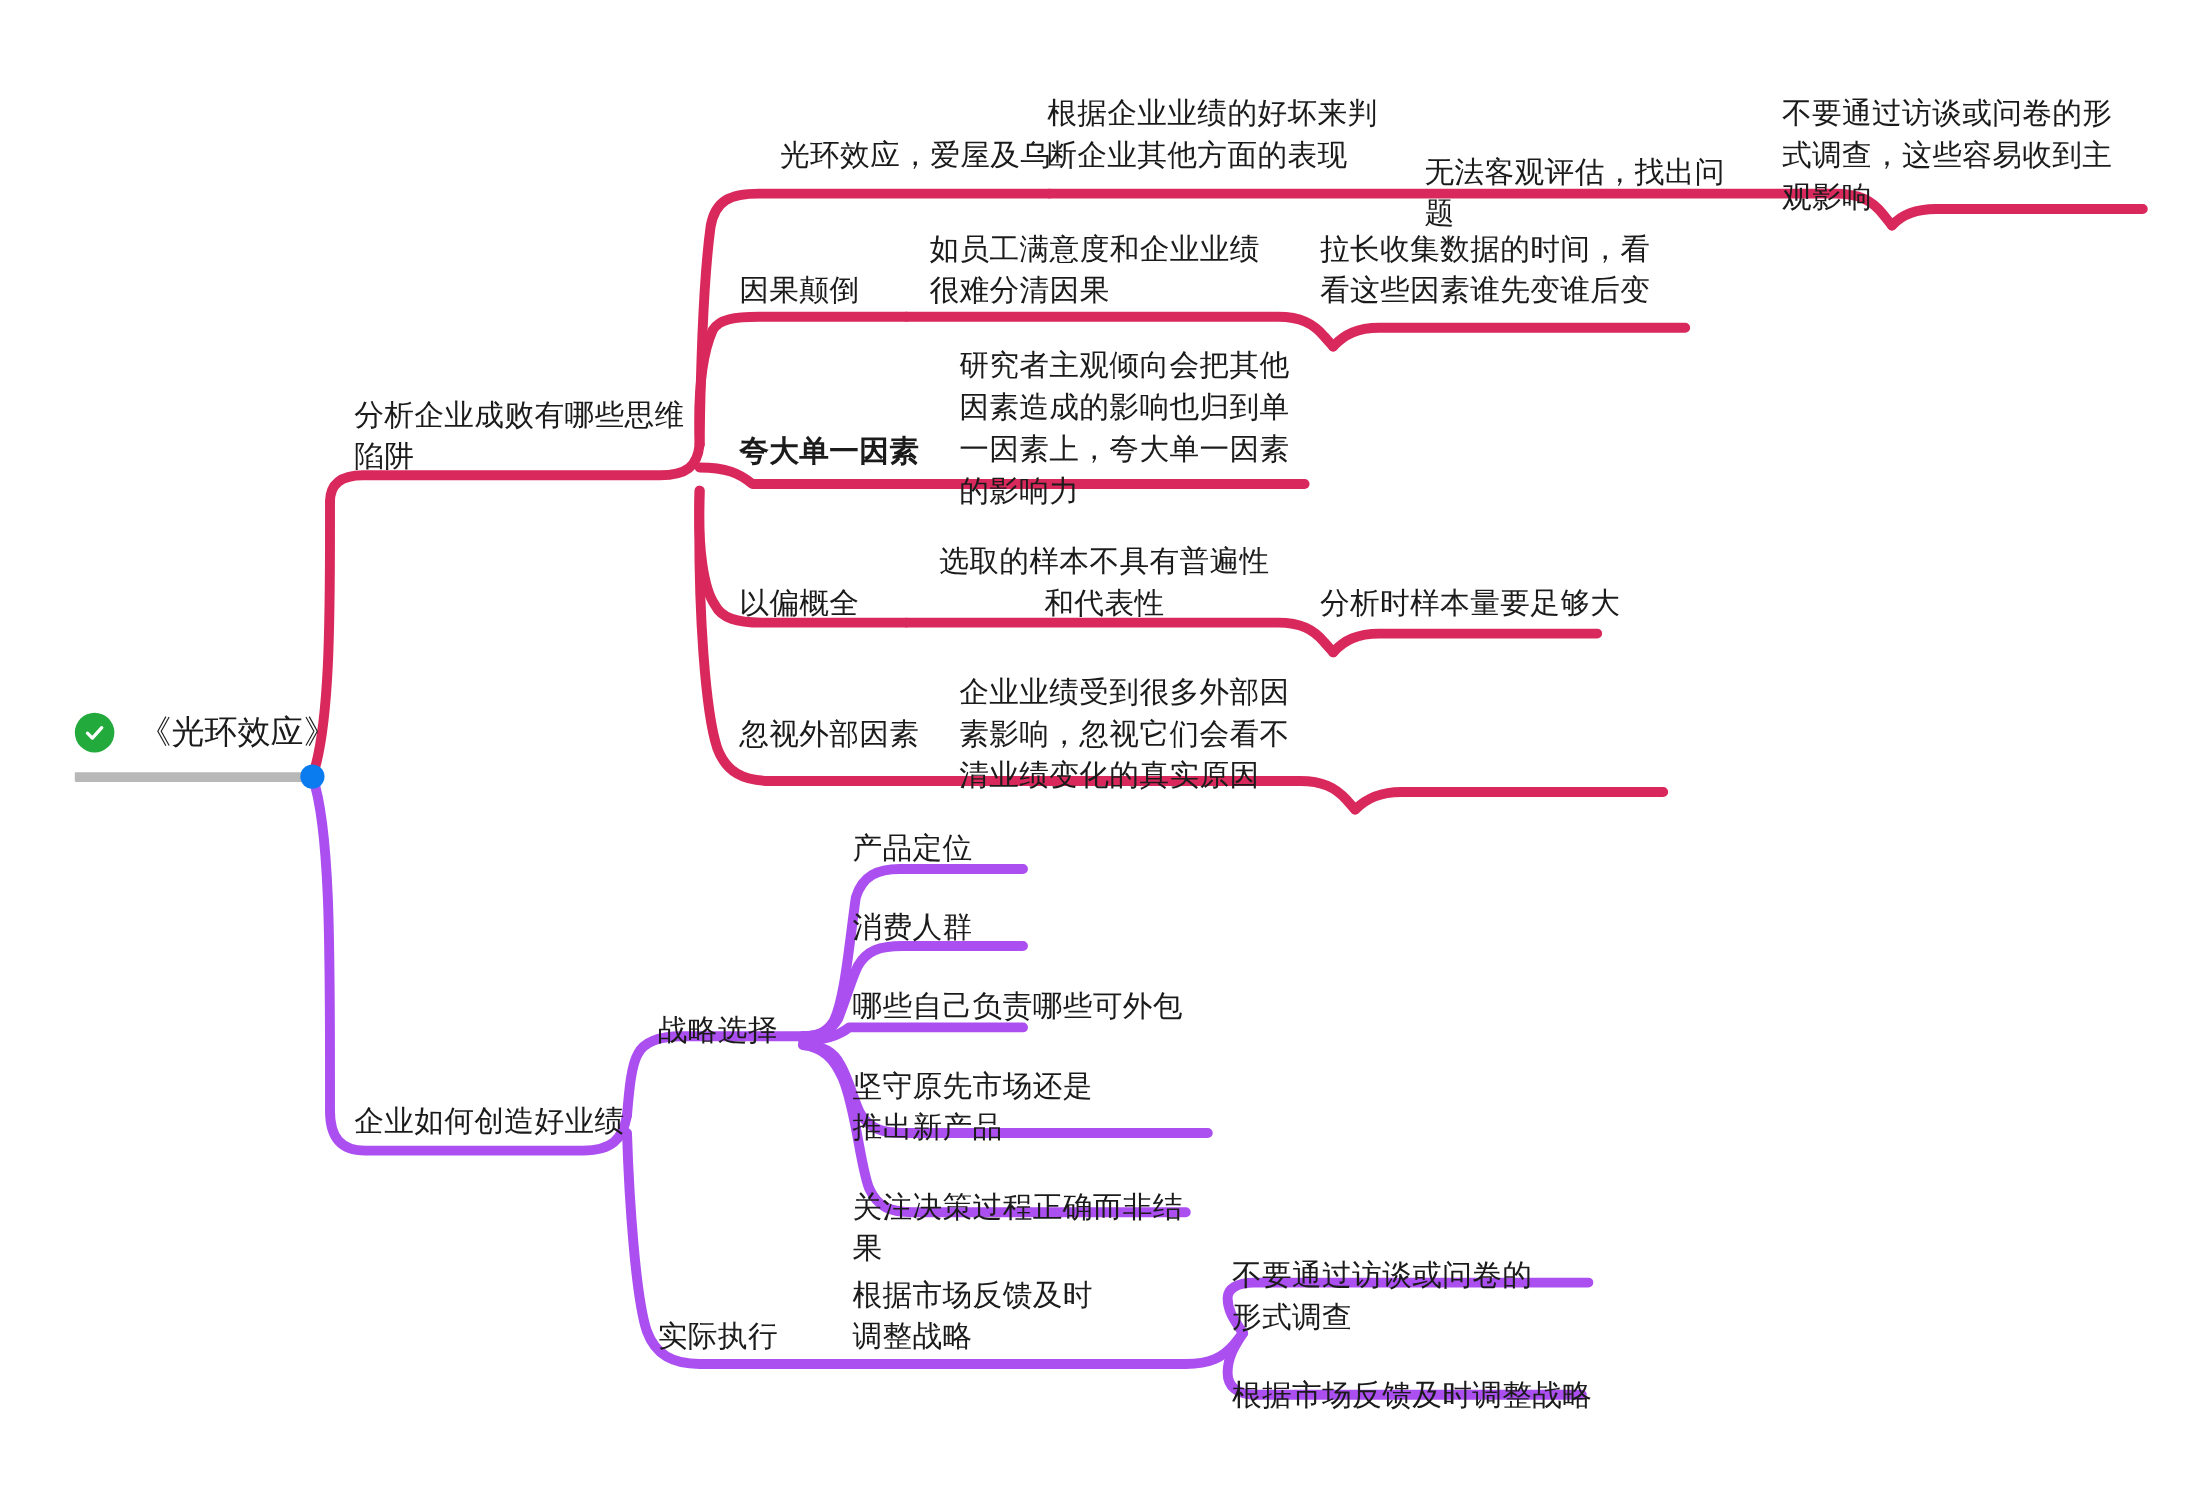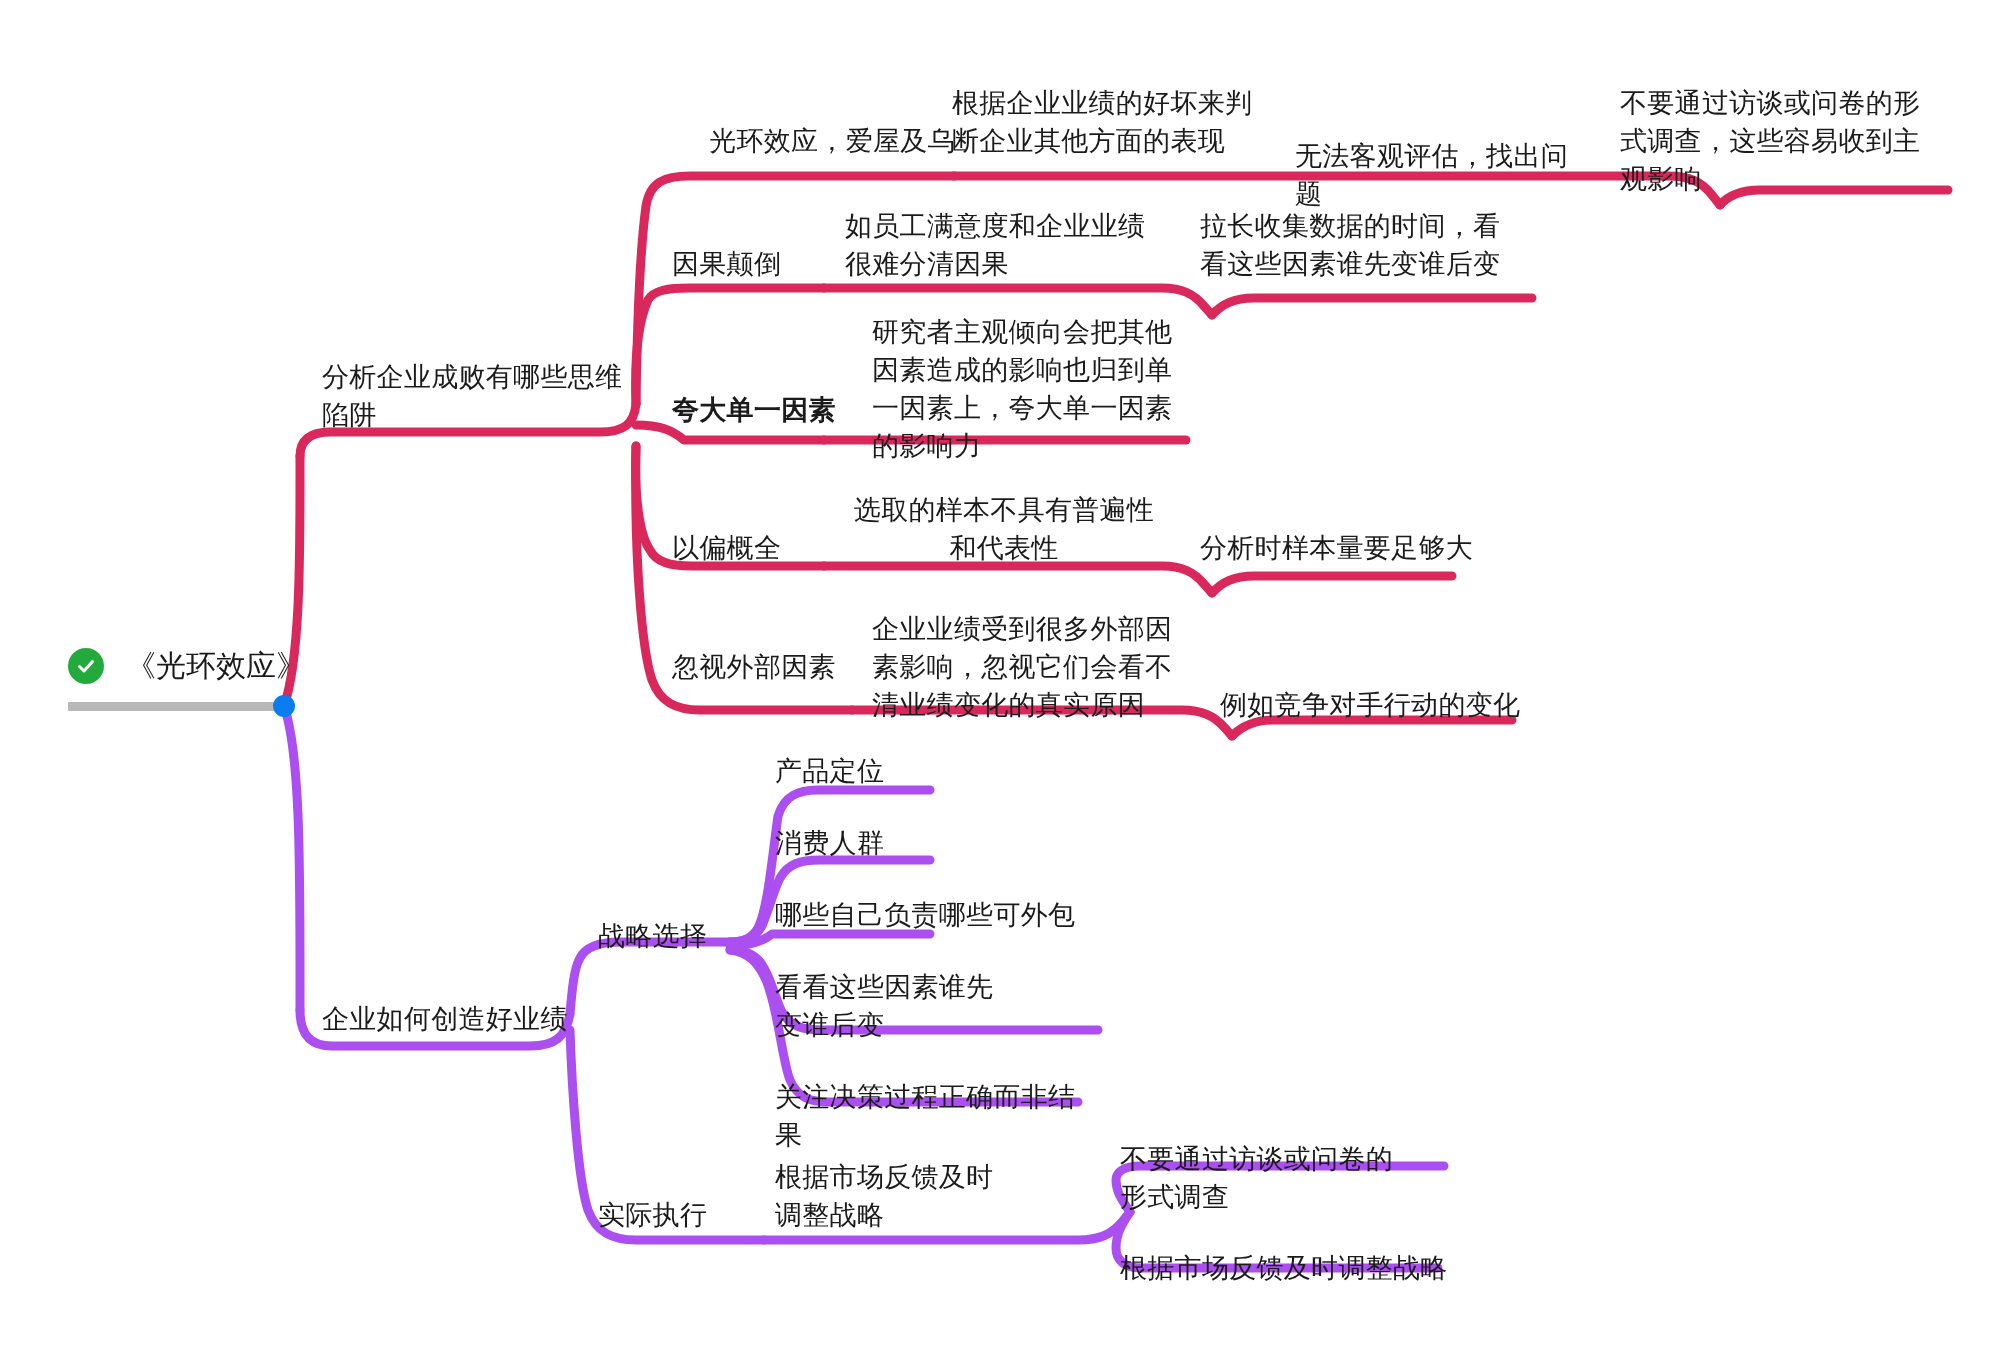--- a/index.html
+++ b/index.html
@@ -141,27 +141,26 @@
 
   <div class="node-label" style="left:672px; top:391px; width:210px;font-weight:bold;">夸大单一因素</div>
   <div class="node-label" style="left:872px; top:313px; width:318px;">研究者主观倾向会把其他因素造成的影响也归到单一因素上，夸大单一因素的影响力</div>
 
   <div class="node-label" style="left:672px; top:529px; width:170px;">以偏概全</div>
   <div class="node-label" style="left:845px; top:491px; width:318px;text-align:center;">选取的样本不具有普遍性和代表性</div>
   <div class="node-label" style="left:1200px; top:529px; width:290px;">分析时样本量要足够大</div>
 
   <div class="node-label" style="left:672px; top:648px; width:210px;">忽视外部因素</div>
   <div class="node-label" style="left:872px; top:610px; width:318px;">企业业绩受到很多外部因素影响，忽视它们会看不清业绩变化的真实原因</div>
-  <div class="node-label" style="left:1220px; top:686px; width:310px;">例如竞争对手行动的变化</div>
 
   <div class="node-label" style="left:598px; top:917px; width:170px;">战略选择</div>
   <div class="node-label" style="left:775px; top:752px; width:170px;">产品定位</div>
   <div class="node-label" style="left:775px; top:824px; width:170px;">消费人群</div>
   <div class="node-label" style="left:775px; top:896px; width:310px;">哪些自己负责哪些可外包</div>
-  <div class="node-label" style="left:775px; top:968px; width:240px;">看看这些因素谁先变谁后变</div>
+  <div class="node-label" style="left:775px; top:968px; width:240px;">坚守原先市场还是推出新产品</div>
   <div class="node-label" style="left:775px; top:1078px; width:320px;">关注决策过程正确而非结果</div>
 
   <div class="node-label" style="left:598px; top:1196px; width:170px;">实际执行</div>
   <div class="node-label" style="left:775px; top:1158px; width:245px;">根据市场反馈及时调整战略</div>
   <div class="node-label" style="left:1120px; top:1140px; width:275px;">不要通过访谈或问卷的形式调查</div>
   <div class="node-label" style="left:1120px; top:1249px; width:330px;">根据市场反馈及时调整战略</div>
 
 </div>
 
 </body></html>

